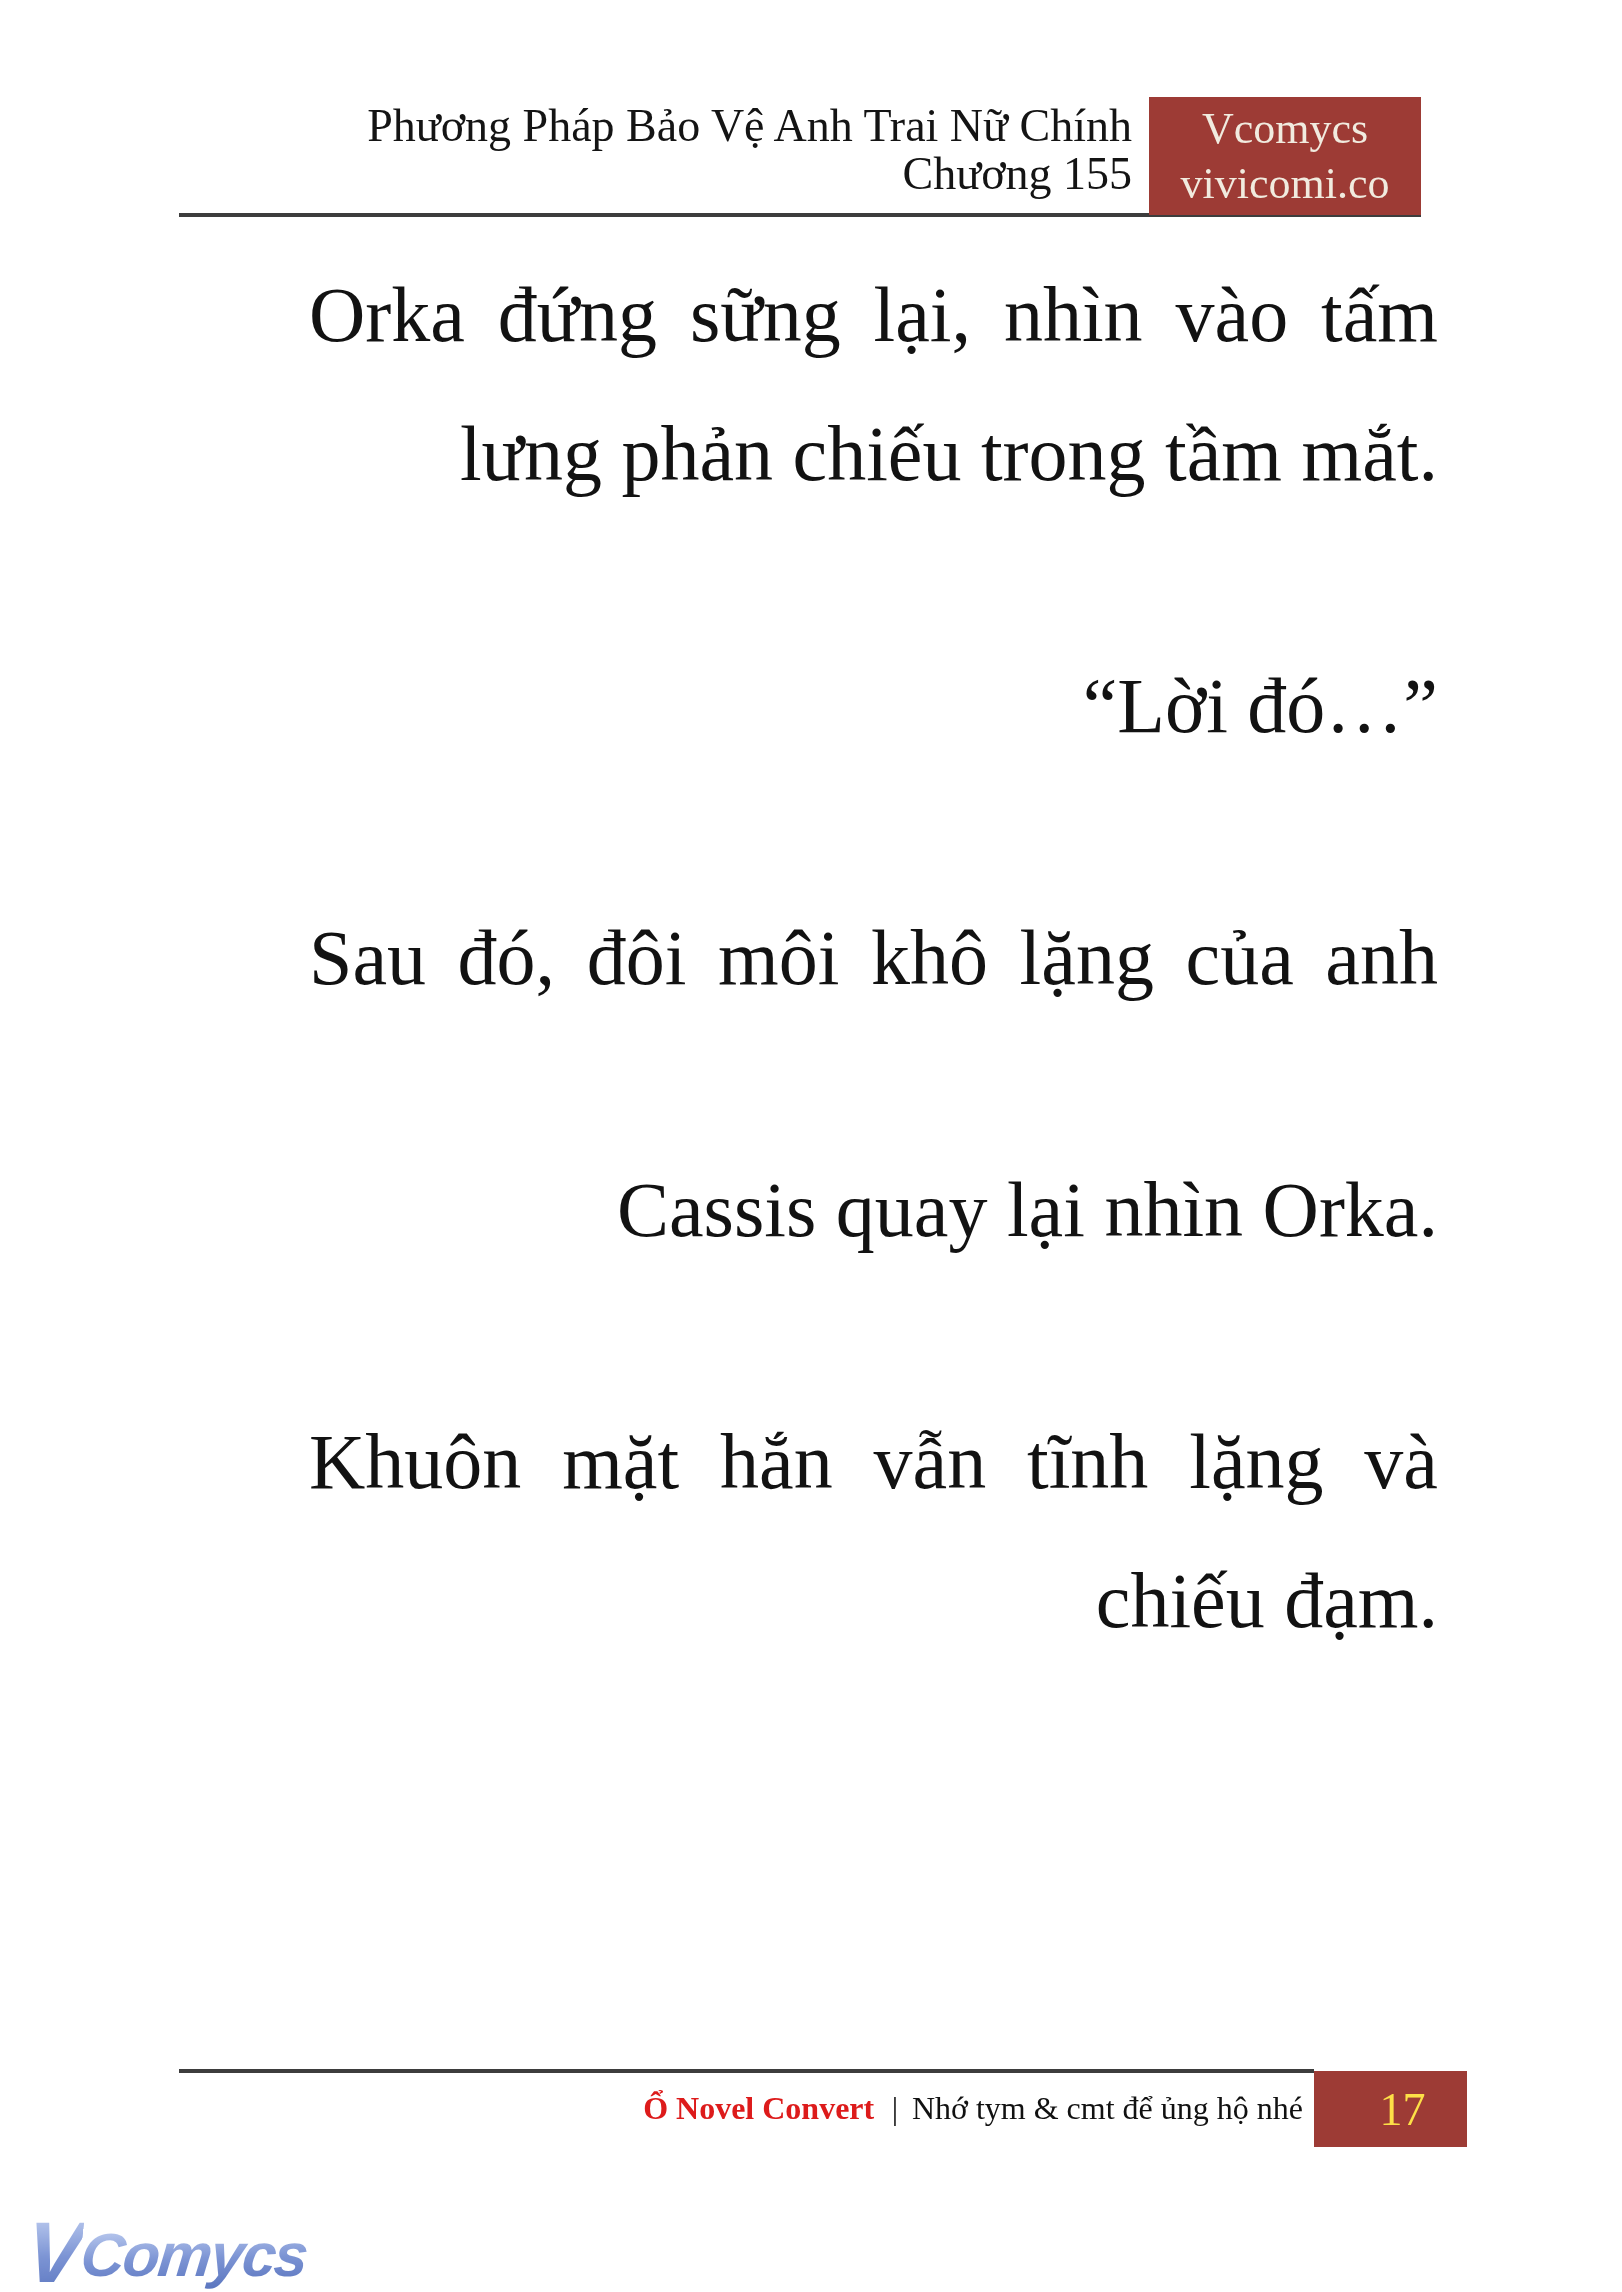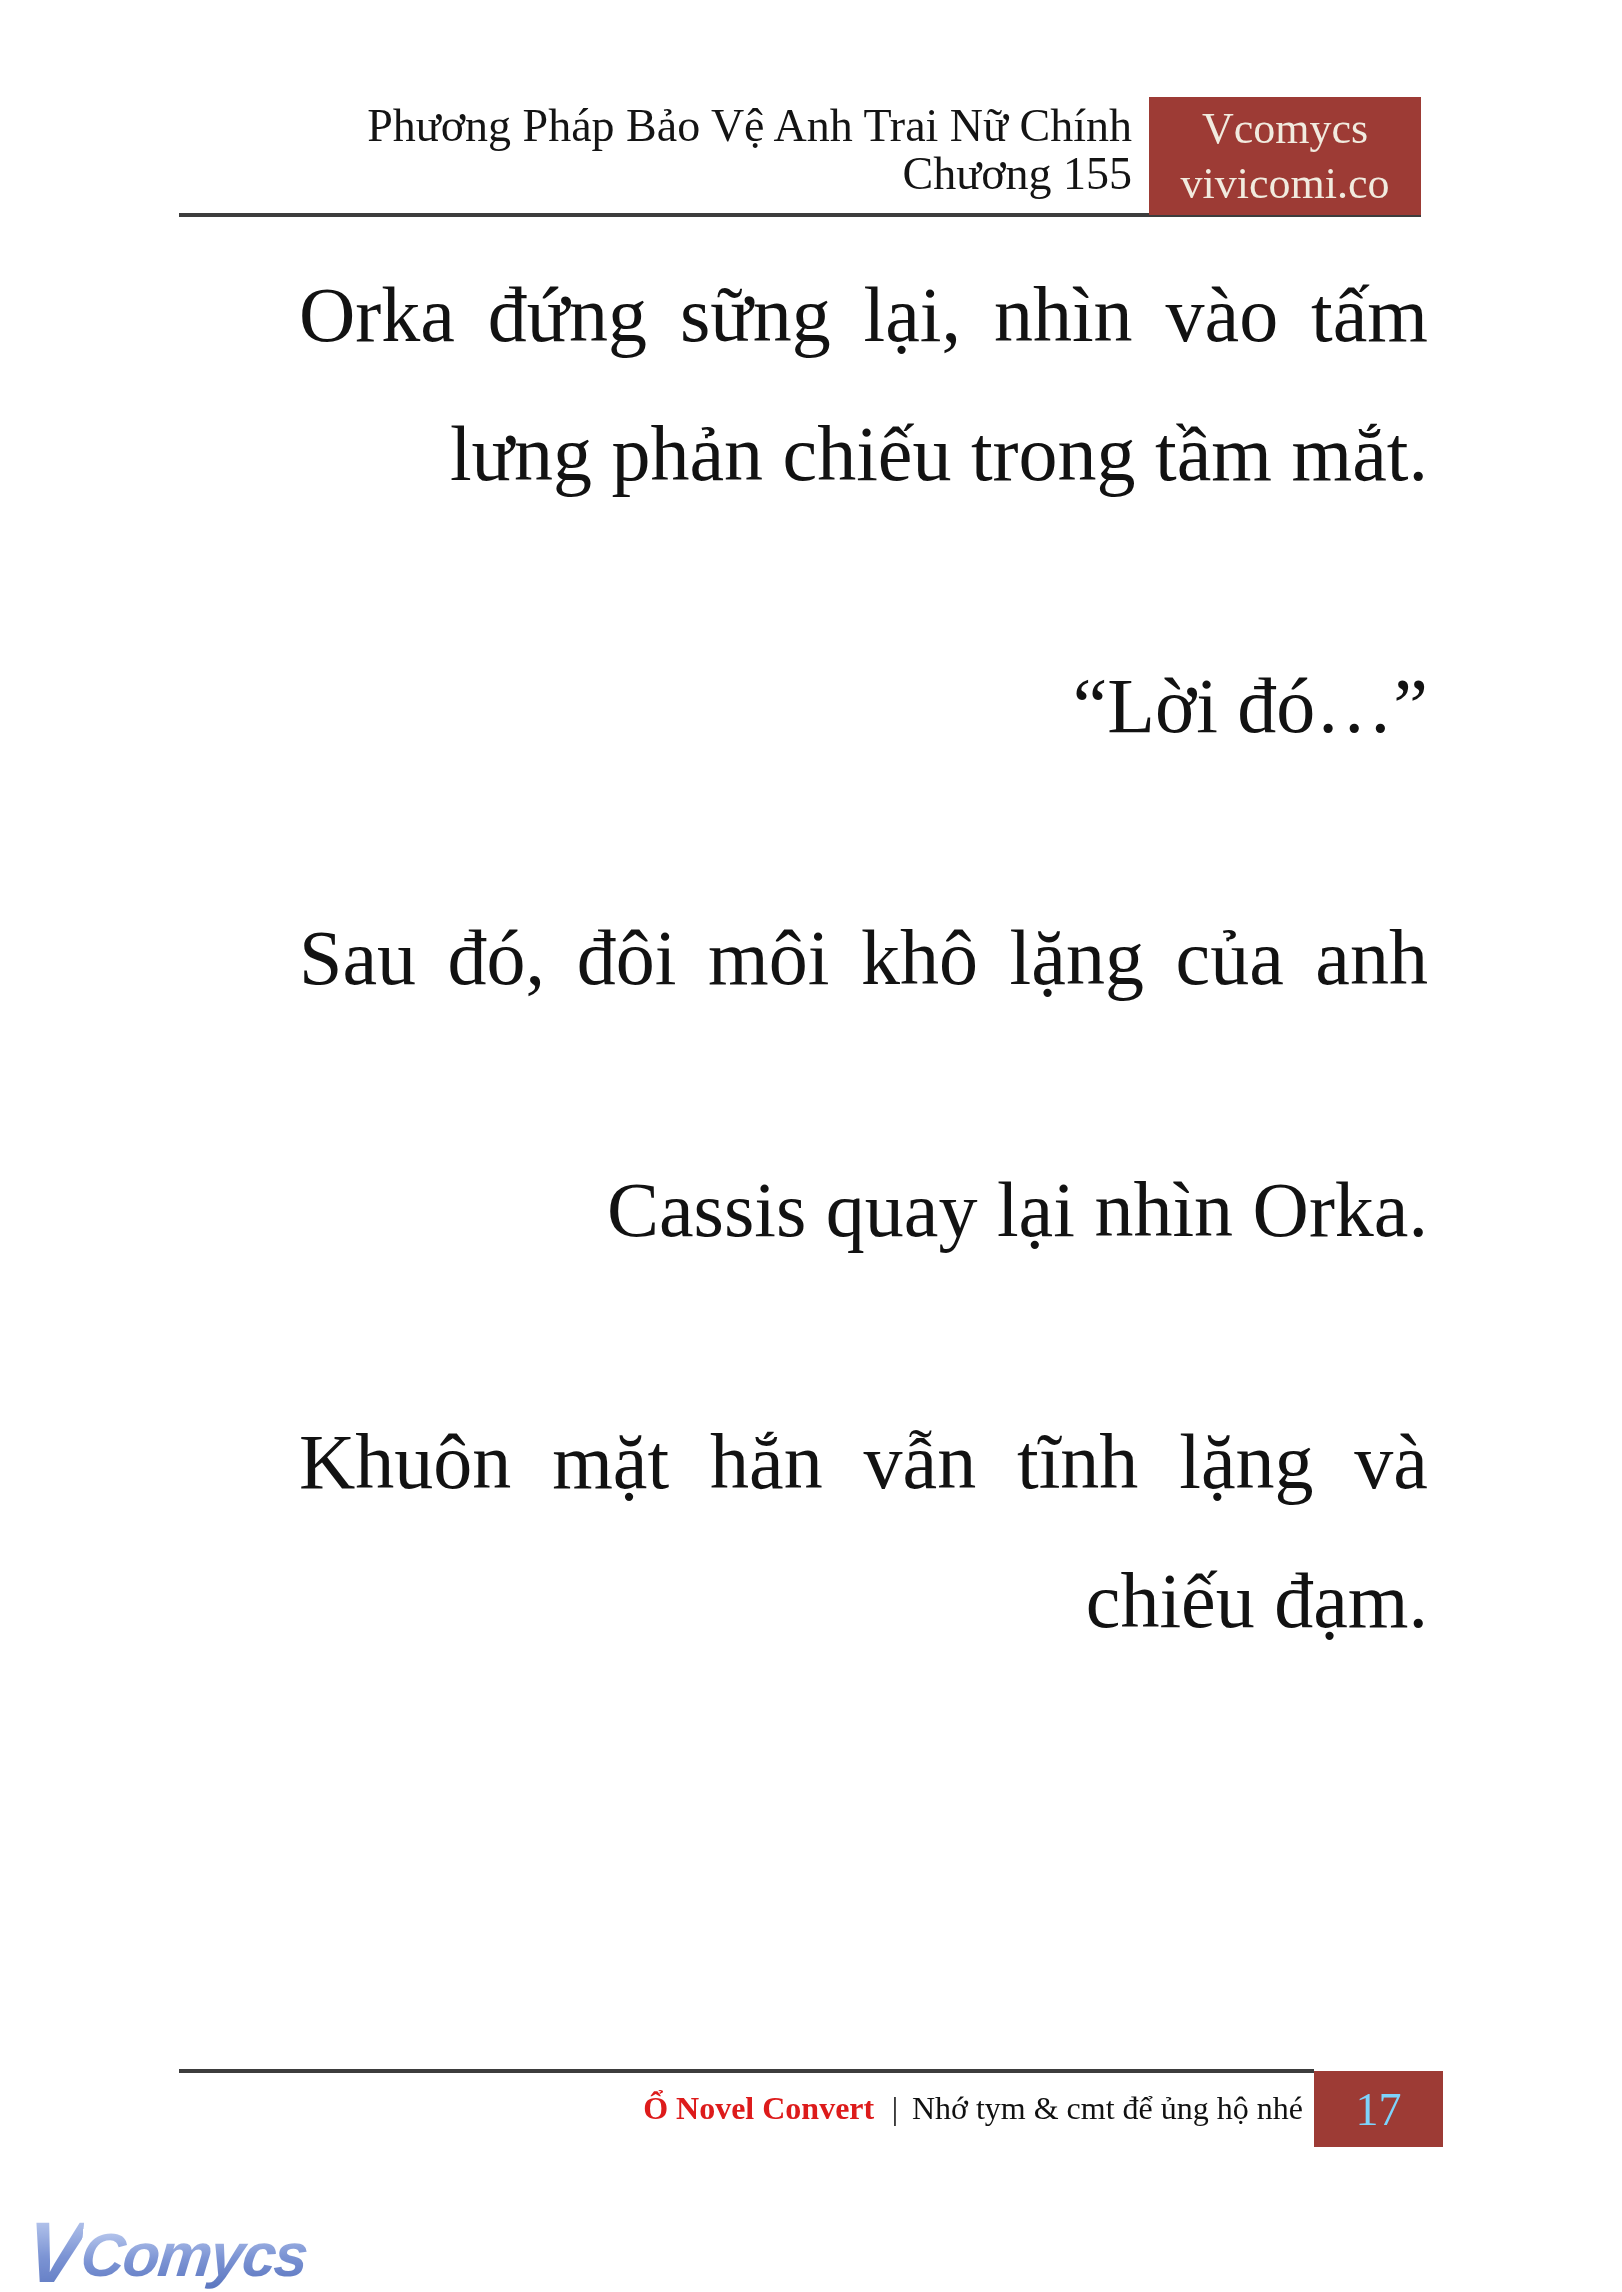--- a/index.html
+++ b/index.html
@@ -46,21 +46,21 @@
     align-items: center;
     justify-content: center;
     font-size: 44px;
     line-height: 55px;
     text-align: center;
   }
 
   
   .content {
     position: absolute;
-    left: 208px;
+    left: 218px;
     top: 245px;
     width: 1220px;
   }
   .para { margin: 0 0 113px 0; }
   .pline {
     font-size: 78px;
     line-height: 139px;
     color: #121212;
     text-align: right;
   }
@@ -174,20 +174,20 @@
         <div class="pline">chiếu đạm.</div>
       </div>
     </main>
 
   <div class="footer-rule" style="background: rgb(61, 61, 61);"></div>
 
   <div class="footer-text">
     <span class="credit" style="color: rgb(221, 27, 27);">Ổ Novel Convert</span><span class="sep">|</span><span class="note">Nhớ tym &amp; cmt để ủng hộ nhé</span>
   </div>
 
-  <div class="page-box" style="background: rgb(157, 59, 53); color: #7dd3fc;">
+  <div class="page-box" style="background: rgb(157, 59, 53); color: #fde047; padding-left: 24px;">
     <span>17</span>
   </div>
 
   <div class="watermark"><span class="wm-initial">V</span><span class="wm-rest">Comycs</span></div>
 
 </div>
 
 
 </body></html>

